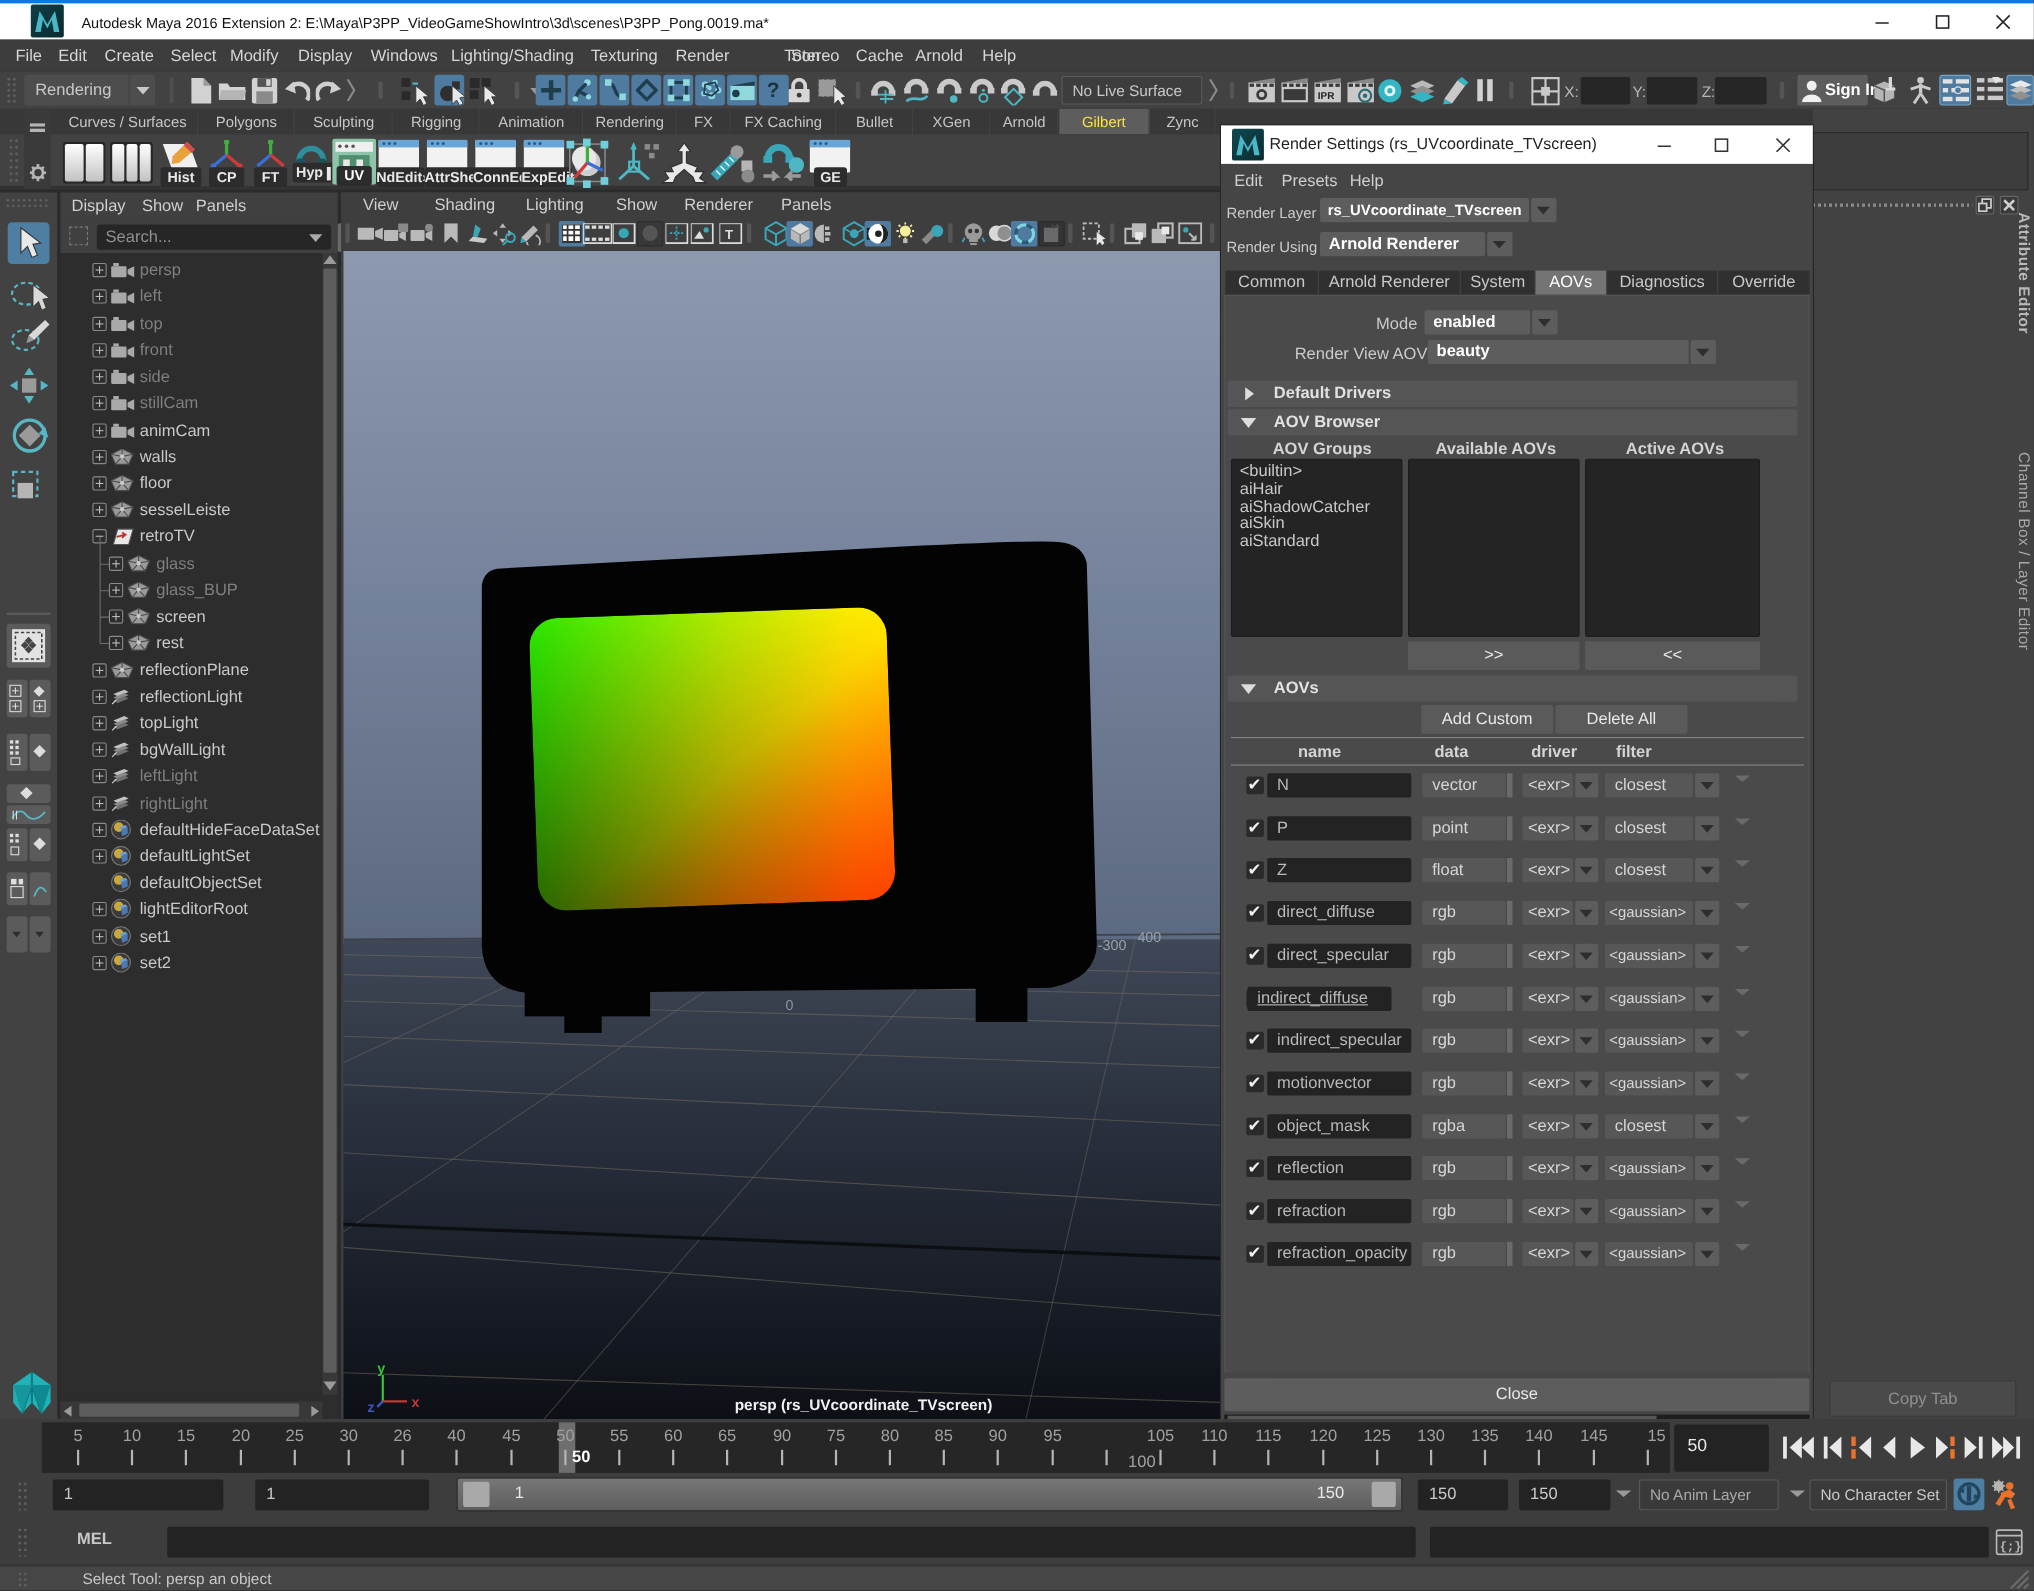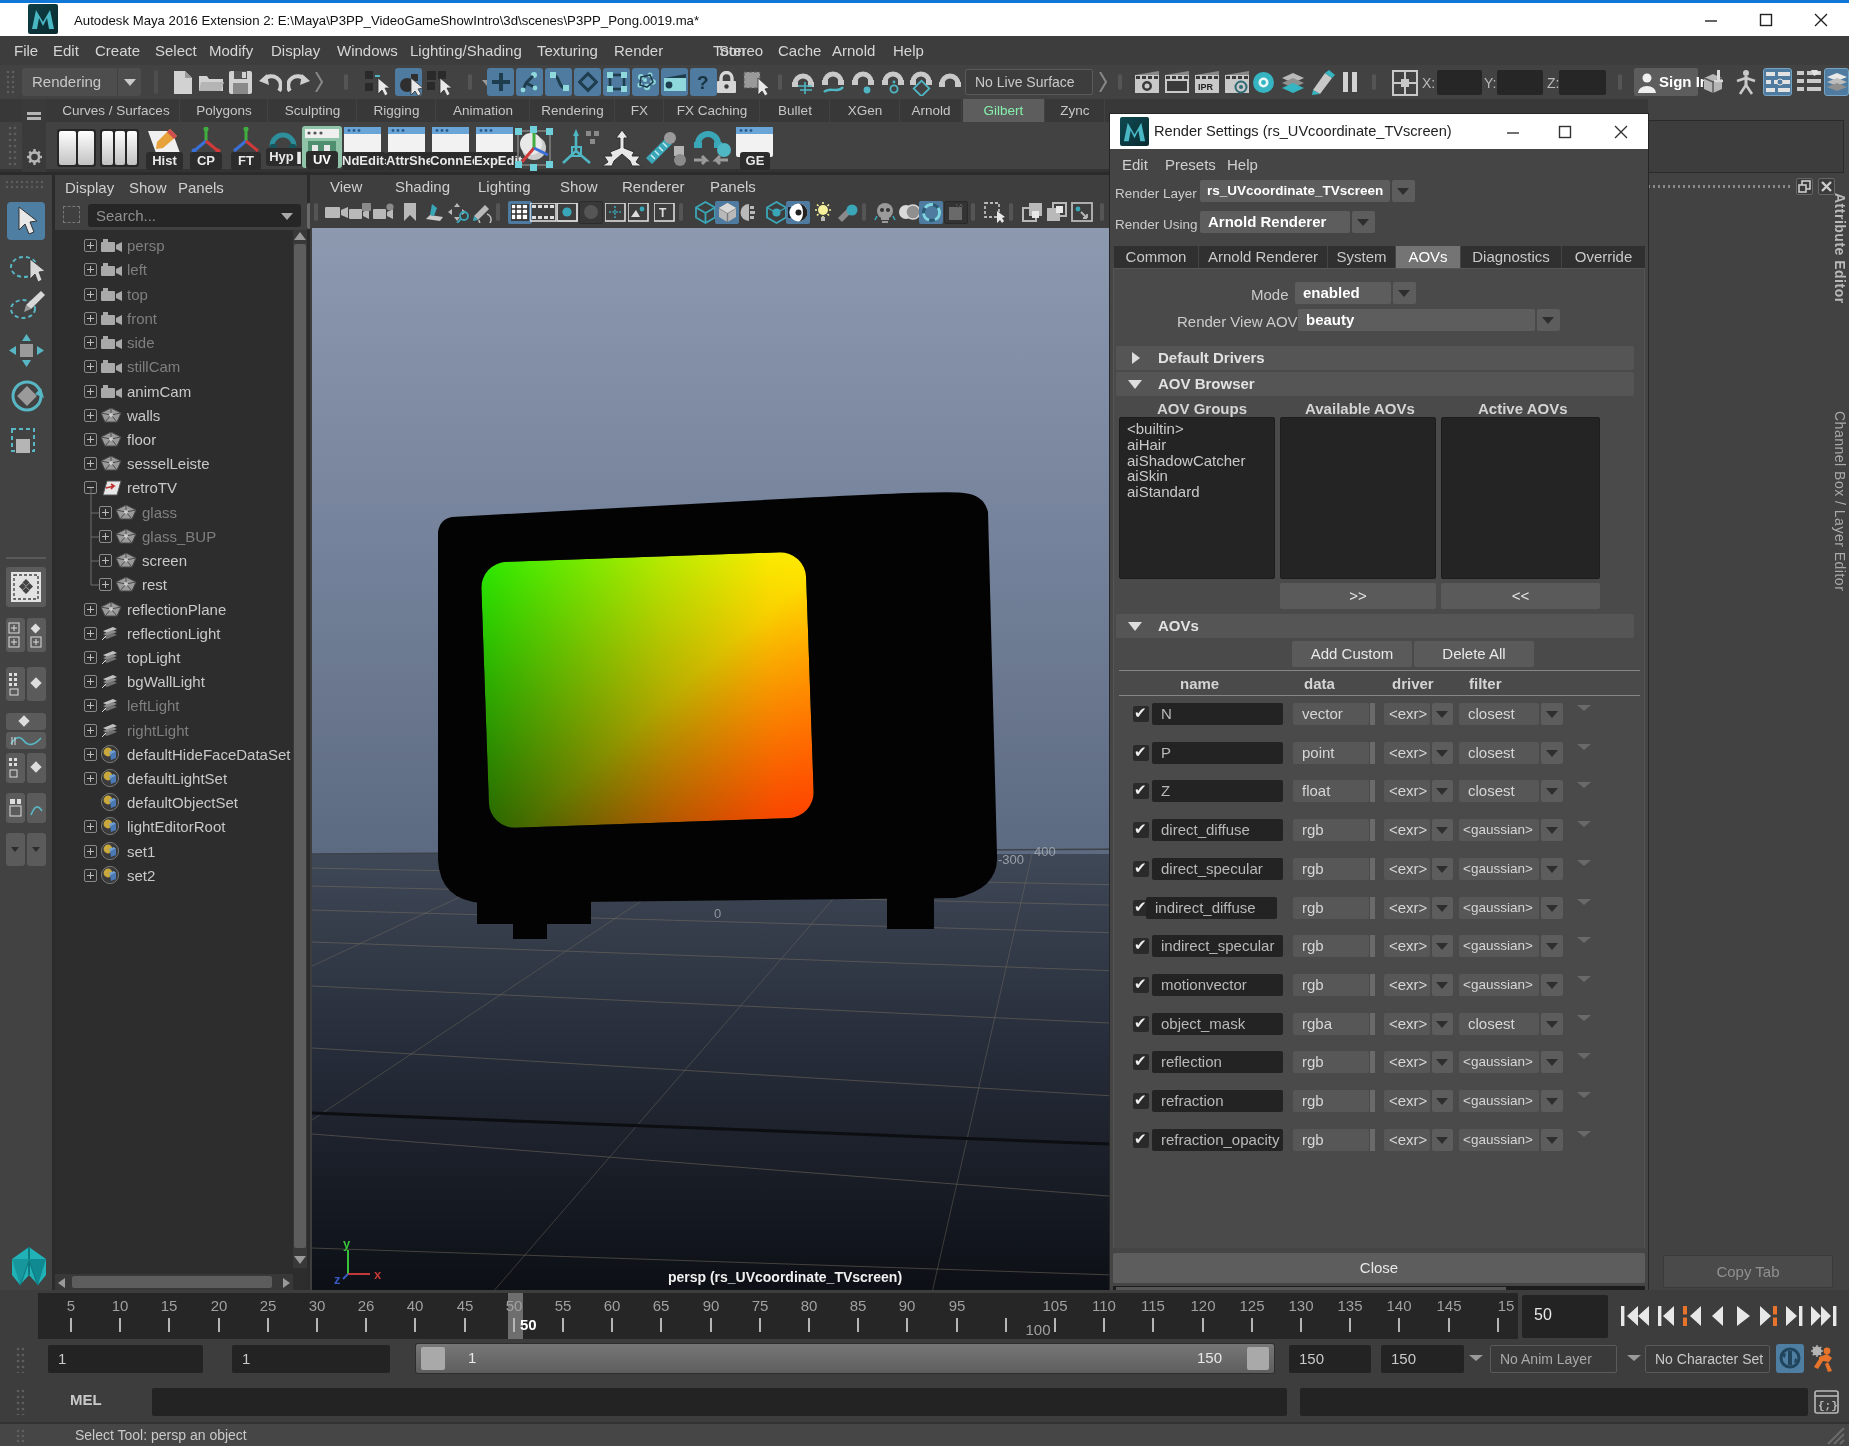--- a/index.html
+++ b/index.html
@@ -24,21 +24,21 @@
 .tsep { position:absolute; top:5px; width:4px; height:24px; background:#4e4e4e; border-radius:2px; }
 .tseph { position:absolute; top:9px; width:4px; height:16px; background:#555; border-radius:2px; }
 #rendsel { left:22px; top:3px; width:95px; height:28px; background:#4d4d4d; border-radius:3px 0 0 3px; color:#c8c8c8; font-size:15px; line-height:28px; padding-left:10px; }
 #rendsel-arrow { left:117px; top:3px; width:24px; height:28px; background:#4d4d4d; border-radius:0 3px 3px 0; border-left:1px solid #424242; }
 .blue-tile { position:absolute; top:3px; width:27px; height:28px; background:#4f7ba0; border-radius:3px; }
 .icon { position:absolute; }
 
 
 #shelftabs { top:99px; left:0; width:1849px; height:23px; background:#383838; }
 #shelftabs .tab { position:absolute; top:0px; height:23px; color:#c6c6c6; font-size:13.5px; text-align:center; line-height:23px; border-right:1px solid #424242; overflow:hidden; white-space:nowrap; }
-#shelftabs .tab.active { background:#5d5d5d; color:#86efac; }
+#shelftabs .tab.active { background:#5d5d5d; color:#fde047; }
 
 
 #shelf { top:122px; left:0; width:1849px; height:50px; background:#424242; border-bottom:3px solid #333; }
 
 
 #toolbox { top:175px; left:0; width:52px; height:1115px; background:#424242; }
 .tool { position:absolute; left:7px; width:38px; height:38px; border-radius:4px; }
 
 
 #outliner { top:175px; left:55px; width:252px; height:1115px; background:#2d2d2d; }
@@ -1432,21 +1432,21 @@
             <div class="caret" style="left:4px;top:8px;"></div>
           </div>
           <div class="rowdata" style="left:349px;width:80px;padding-left:4px;font-size:13.5px;">&lt;gaussian&gt;</div>
           <div class="droparrow" style="left:431px;top:0;width:22px;height:22px;">
             <div class="caret" style="left:5px;top:8px;"></div>
           </div>
           <div class="flattri" style="left:467px;top:2px;"></div>
         </div>
     <div class="abs" style="left:0;top:783px;width:538px;height:22px;">
           <div class="chk" style="left:23px;top:3px;"></div>
-          <div class="rowname" style="left:36px;width:131px;">indirect_diffuse</div>
+          <div class="rowname" style="left:24px;width:131px;text-decoration:underline;">indirect_diffuse</div>
           <div class="rowdata" style="left:183px;width:76px;">rgb</div>
           <div class="abs" style="left:260px;top:0;width:5px;height:22px;background:#6a6a6a;"></div>
           <div class="rowdata" style="left:274px;width:46px;padding-left:5px;">&lt;exr&gt;</div>
           <div class="droparrow" style="left:322px;top:0;width:21px;height:22px;">
             <div class="caret" style="left:4px;top:8px;"></div>
           </div>
           <div class="rowdata" style="left:349px;width:80px;padding-left:4px;font-size:13.5px;">&lt;gaussian&gt;</div>
           <div class="droparrow" style="left:431px;top:0;width:22px;height:22px;">
             <div class="caret" style="left:5px;top:8px;"></div>
           </div>

